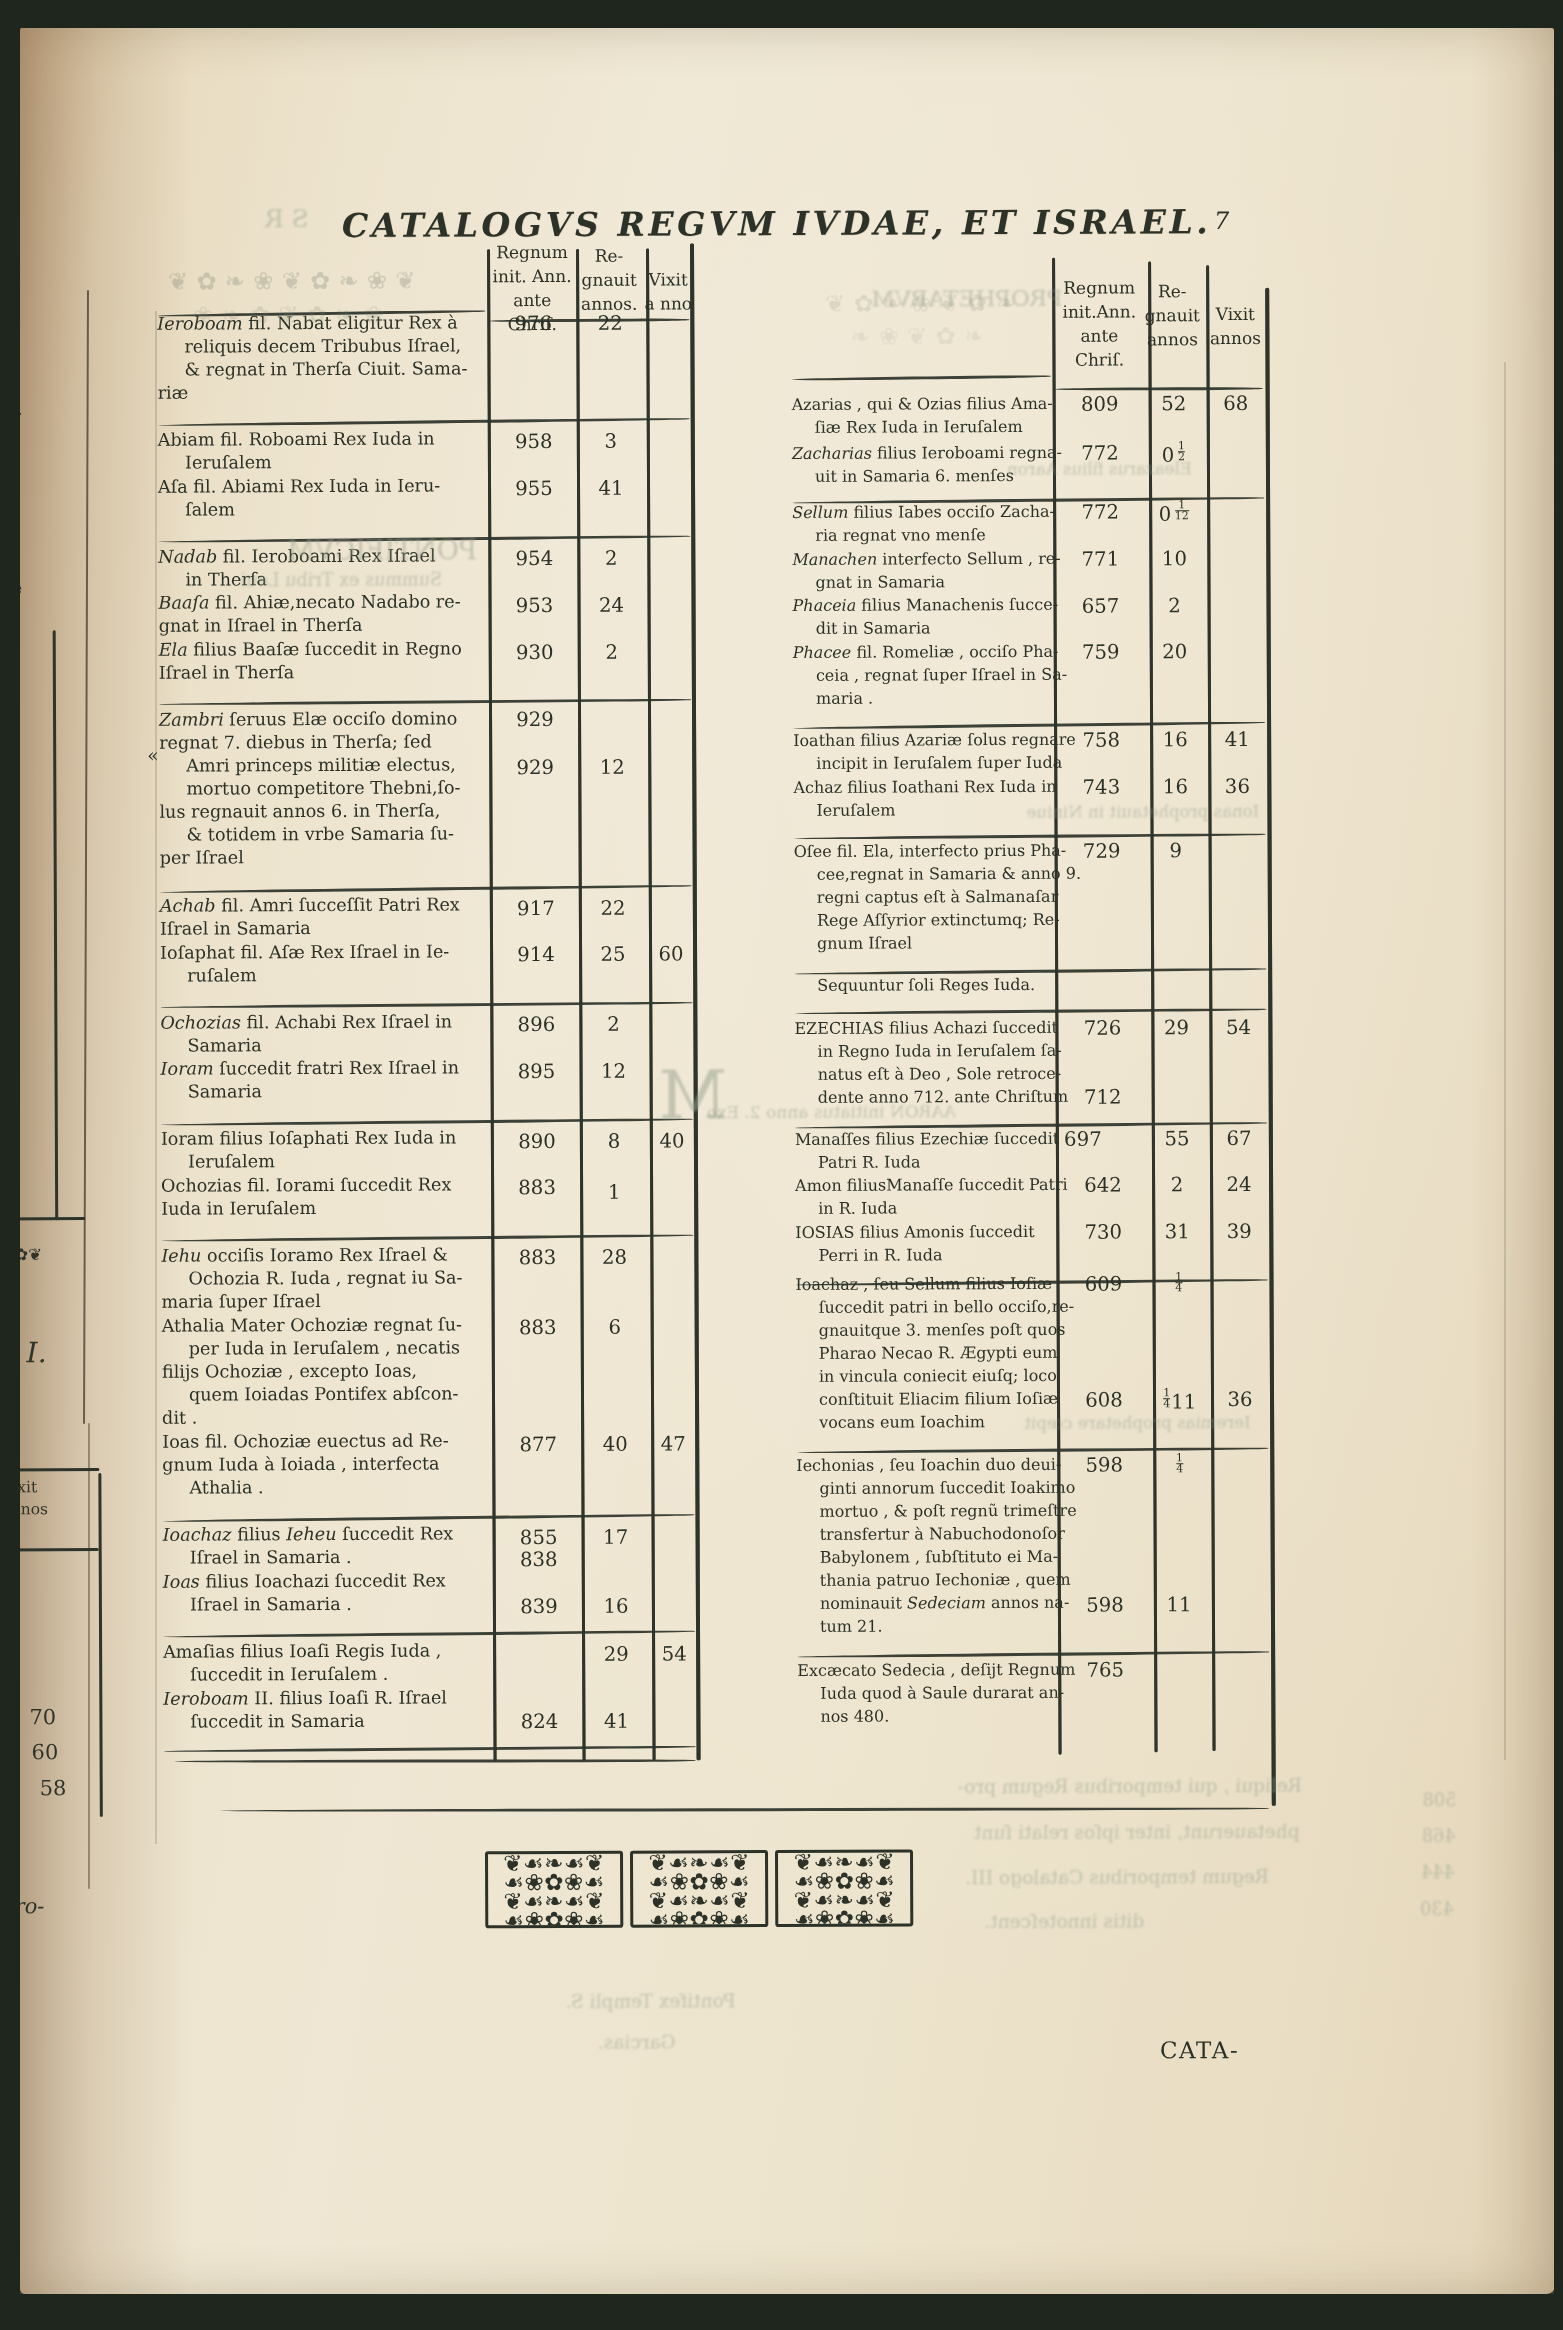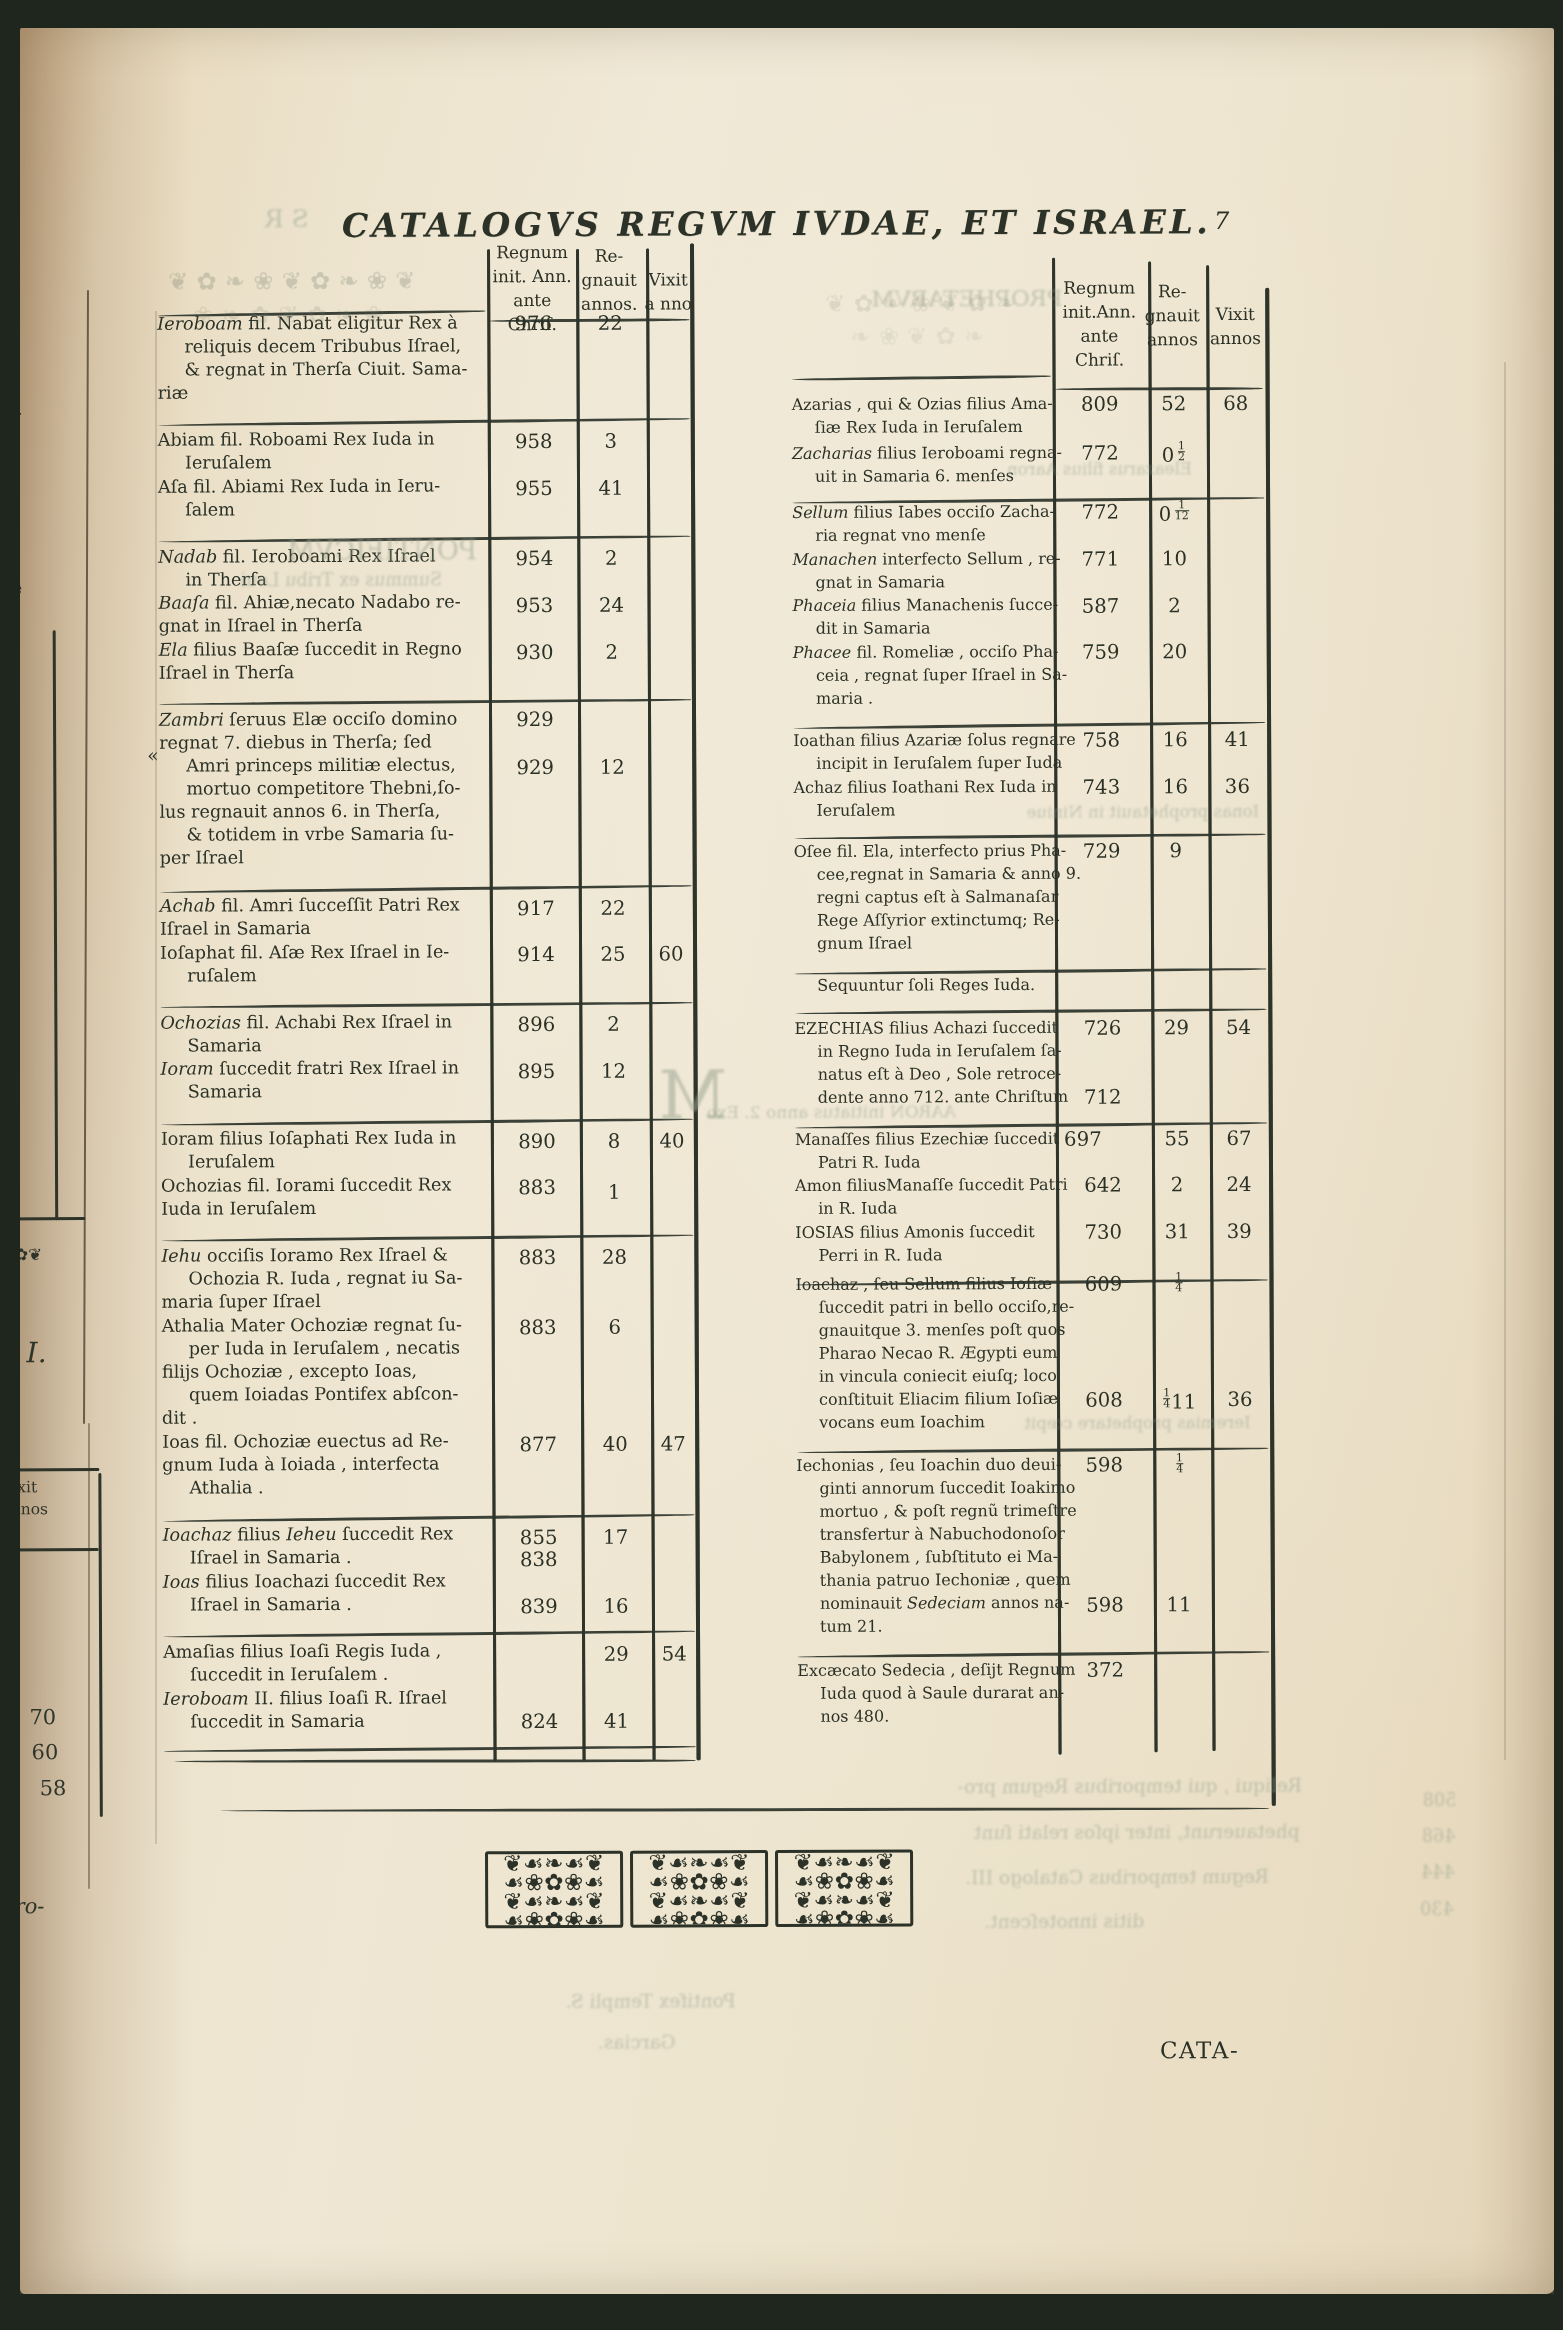--- a/index.html
+++ b/index.html
@@ -346,21 +346,21 @@
         </div>
         <div class="num" style="left: 1064px; top: 394px;">809</div>
         <div class="num" style="left: 1138px; top: 394px;">52</div>
         <div class="num" style="left: 1200px; top: 394px;">68</div>
         <div class="num" style="left: 1064px; top: 443px;">772</div>
         <div class="num" style="left: 1138px; top: 443px;">0<span class="frac"><span>1</span><span class="d">2</span></span></div>
         <div class="num" style="left: 1064px; top: 502px;">772</div>
         <div class="num" style="left: 1138px; top: 502px;">0<span class="frac"><span>1</span><span class="d">12</span></span></div>
         <div class="num" style="left: 1064px; top: 549px;">771</div>
         <div class="num" style="left: 1138px; top: 549px;">10</div>
-        <div class="num" style="left: 1064px; top: 596px;">587</div>
+        <div class="num" style="left: 1064px; top: 596px;">657</div>
         <div class="num" style="left: 1138px; top: 596px;">2</div>
         <div class="num" style="left: 1064px; top: 642px;">759</div>
         <div class="num" style="left: 1138px; top: 642px;">20</div>
         <div class="num" style="left: 1064px; top: 730px;">758</div>
         <div class="num" style="left: 1138px; top: 730px;">16</div>
         <div class="num" style="left: 1200px; top: 730px;">41</div>
         <div class="num" style="left: 1064px; top: 777px;">743</div>
         <div class="num" style="left: 1138px; top: 777px;">16</div>
         <div class="num" style="left: 1200px; top: 777px;">36</div>
         <div class="num" style="left: 1064px; top: 841px;">729</div>
@@ -380,21 +380,21 @@
         <div class="num" style="left: 1200px; top: 1222px;">39</div>
         <div class="num" style="left: 1064px; top: 1274px;">609</div>
         <div class="num" style="left: 1138px; top: 1274px;"><span class="frac"><span>1</span><span class="d">4</span></span></div>
         <div class="num" style="left: 1064px; top: 1390px;">608</div>
         <div class="num" style="left: 1138px; top: 1390px;"><span class="frac"><span>1</span><span class="d">4</span></span>11</div>
         <div class="num" style="left: 1200px; top: 1390px;">36</div>
         <div class="num" style="left: 1064px; top: 1455px;">598</div>
         <div class="num" style="left: 1138px; top: 1455px;"><span class="frac"><span>1</span><span class="d">4</span></span></div>
         <div class="num" style="left: 1064px; top: 1595px;">598</div>
         <div class="num" style="left: 1138px; top: 1595px;">11</div>
-        <div class="num" style="left: 1064px; top: 1660px;">372</div>
+        <div class="num" style="left: 1064px; top: 1660px;">765</div>
         <div class="frag" style="left: 3.1px; top: 395px; font-size: 24px; font-style: italic;">e-</div>
         <div class="frag" style="left: 6.2px; top: 574px; font-size: 18.6px;">te</div>
         <div class="frag" style="left: 7.2px; top: 597px; font-size: 18.6px;">n</div>
         <div class="frag" style="left: 1px; top: 1039px; font-size: 19.7px;">9</div>
         <div class="frag" style="left: 1px; top: 1061px; font-size: 19.7px;">6</div>
         <div class="frag" style="left: 0px; top: 1080px; font-size: 19.7px;">8</div>
         <div class="frag" style="left: 0px; top: 1116px; font-size: 19.7px;">6</div>
         <div class="frag" style="left: 0px; top: 1139px; font-size: 19.7px;">6</div>
         <div class="frag" style="left: 0px; top: 1174px; font-size: 19.7px;">6</div>
         <div class="frag" style="left: 1px; top: 1194px; font-size: 19.7px;">8</div>

